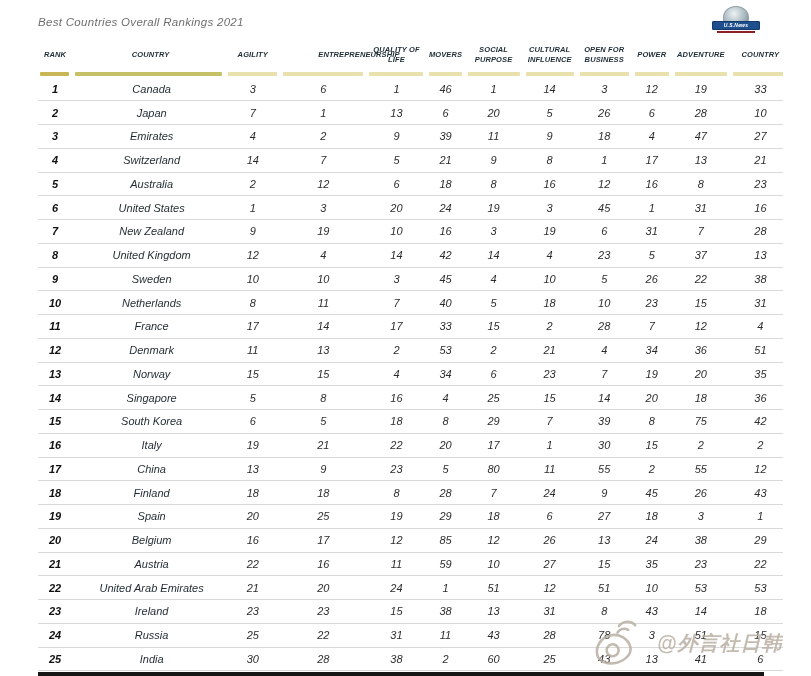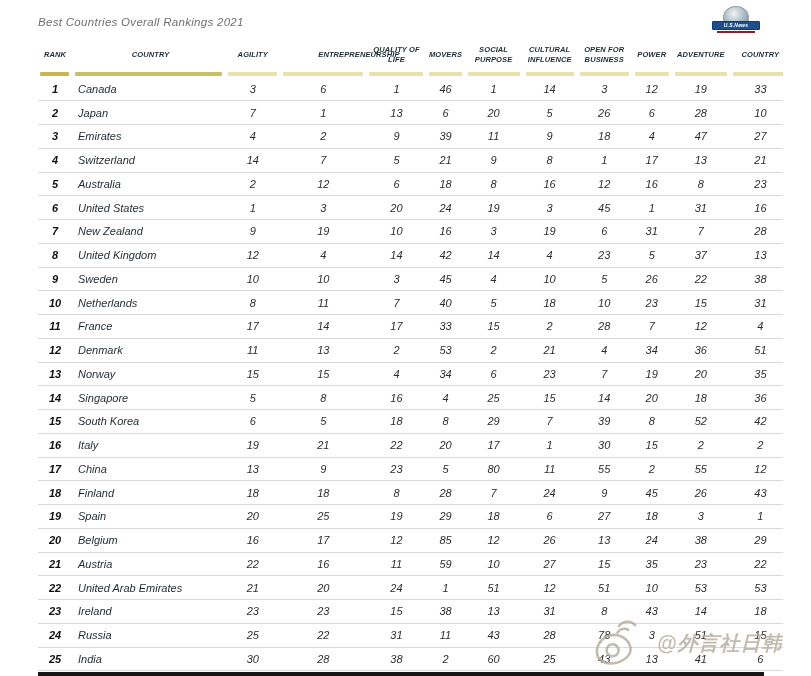--- a/index.html
+++ b/index.html
@@ -27,21 +27,21 @@
   thead th:nth-child(4) .th-label { white-space:nowrap;padding-left:36px; }
   thead th:nth-child(9) { padding-left:6px; padding-right:6px;margin-top:19px; }
   .th-bar { position:absolute; left:3px; right:3px; bottom:1px; height:4px; background:#e8e1ad; border-radius:1px; }
   thead th:nth-child(1) .th-bar { background:#c9b656; left:2px; }
   thead th:nth-child(2) .th-bar { background:#c6c167; }
 
   tbody tr { height:23.76px; }
   tbody td { border-bottom:1px solid #d9d9d9; padding:0; font-size:11px; color:#2d2d2d; text-align:center;
              white-space:nowrap; overflow:hidden; }
   tbody td:nth-child(1) { font-weight:bold; color:#101010; font-size:11px; }
-  tbody td:nth-child(2) { text-align:left; padding-left:6px; color:#1f2a30; }
+  tbody td:nth-child(2) { text-align:center; padding-left:6px; color:#1f2a30; }
 
   .bottom-bar { position:absolute; left:38px; right:19px; bottom:0; height:4px; background:#161616; }
 
   
   .watermark { position:absolute; left:592px; top:621px; display:flex; align-items:center; gap:15px;
                color:rgba(184,175,162,0.85); pointer-events:none; }
   .watermark svg { transform:rotate(-14deg); flex:0 0 auto; }
   .watermark-text { font-size:20px; font-weight:bold; letter-spacing:1px; white-space:nowrap; }
 </style>
 </head>
@@ -327,21 +327,21 @@
         <td>15</td>
         <td>South Korea</td>
         <td>6</td>
         <td>5</td>
         <td>18</td>
         <td>8</td>
         <td>29</td>
         <td>7</td>
         <td>39</td>
         <td>8</td>
-        <td>52</td>
+        <td>75</td>
         <td>42</td>
       </tr>
         <tr>
         <td>16</td>
         <td>Italy</td>
         <td>19</td>
         <td>21</td>
         <td>22</td>
         <td>20</td>
         <td>17</td>

